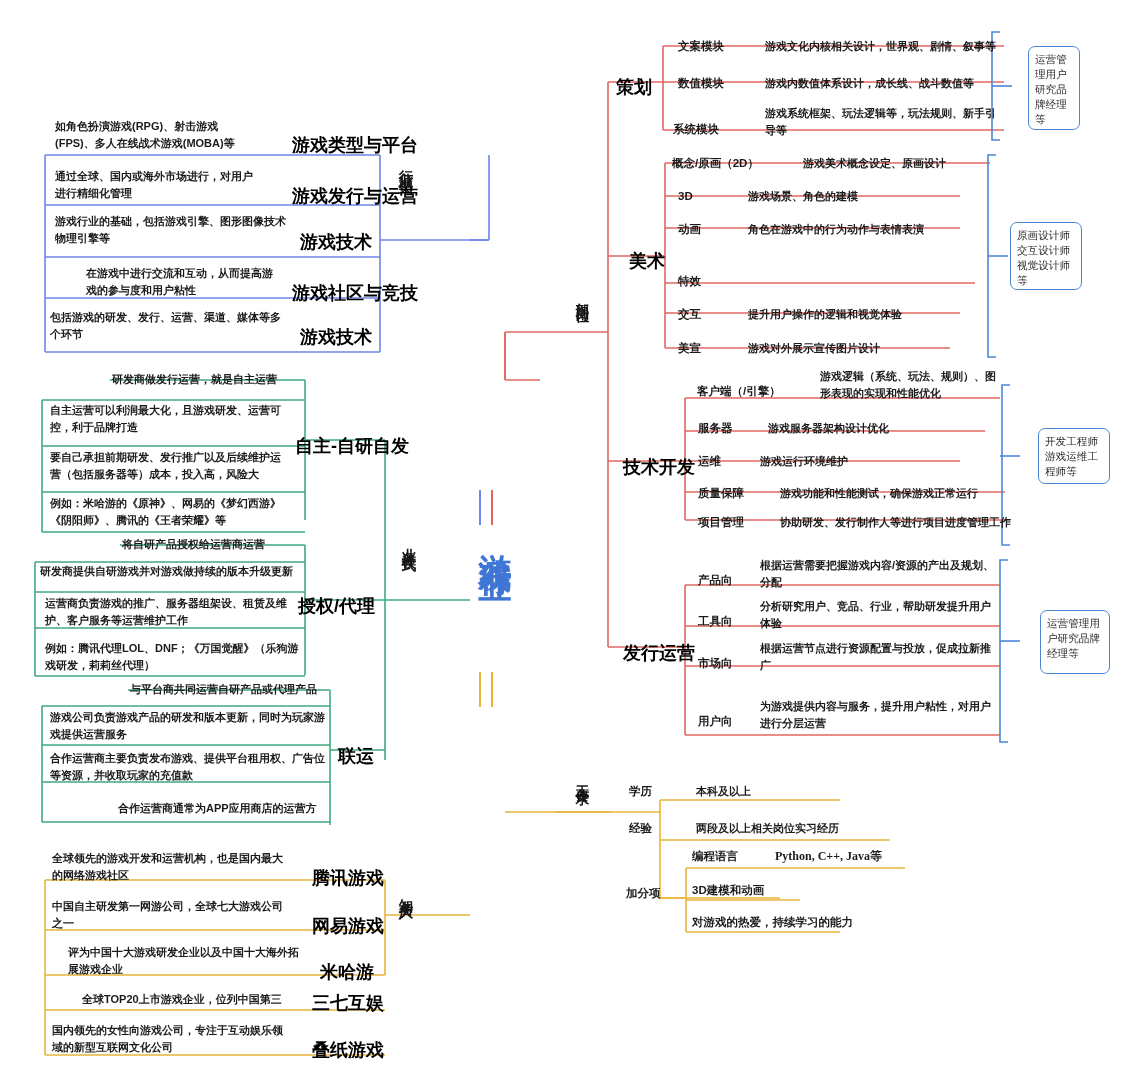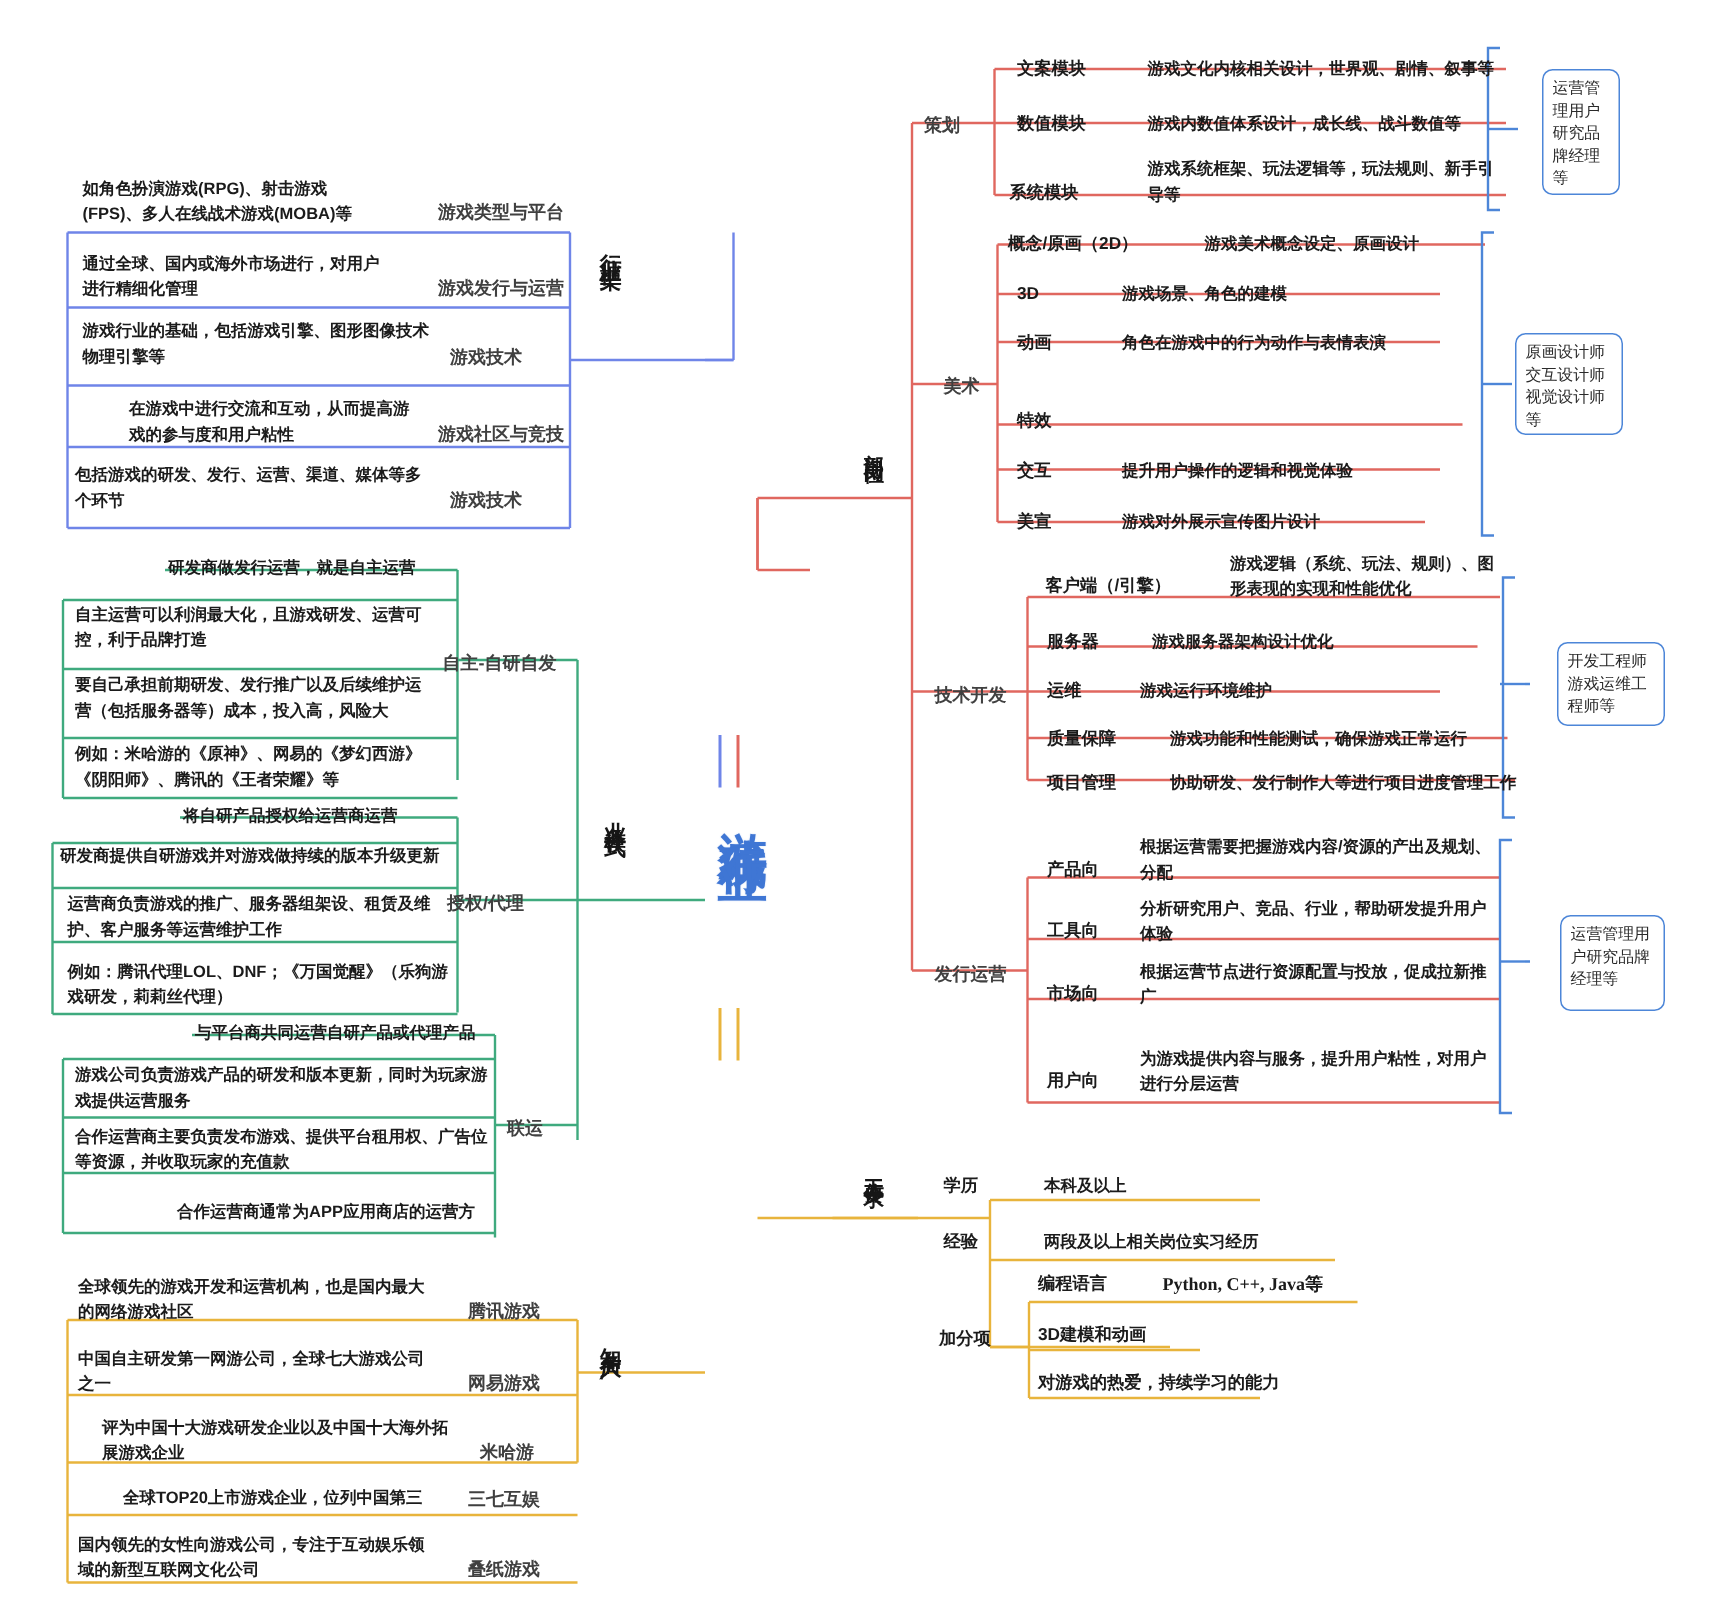--- a/index.html
+++ b/index.html
@@ -7,21 +7,21 @@
   body{
     font-family:"Liberation Sans","DejaVu Sans",sans-serif;
     width:1147px;height:1080px;position:relative;overflow:hidden;
     color:#1c1c1c;
   }
   #canvas{position:absolute;left:0;top:0;width:1147px;height:1080px;}
   svg.wires{position:absolute;left:0;top:0;width:1147px;height:1080px;pointer-events:none;}
 
   .lbl{position:absolute;font-size:11.5px;line-height:1.45;font-weight:700;color:#1b1b1b;}
   .desc{position:absolute;font-size:11px;line-height:1.55;font-weight:700;color:#1b1b1b;}
-  .cat{position:absolute;font-size:12px;font-weight:700;color:#404040;}
+  .cat{position:absolute;font-size:18px;font-weight:700;color:#000000;}
 
   
   .vtitle{
     position:absolute;
     writing-mode:vertical-rl;
     text-orientation:upright;
     font-size:14.5px;font-weight:700;letter-spacing:3px;color:#161616;
   }
 
   

